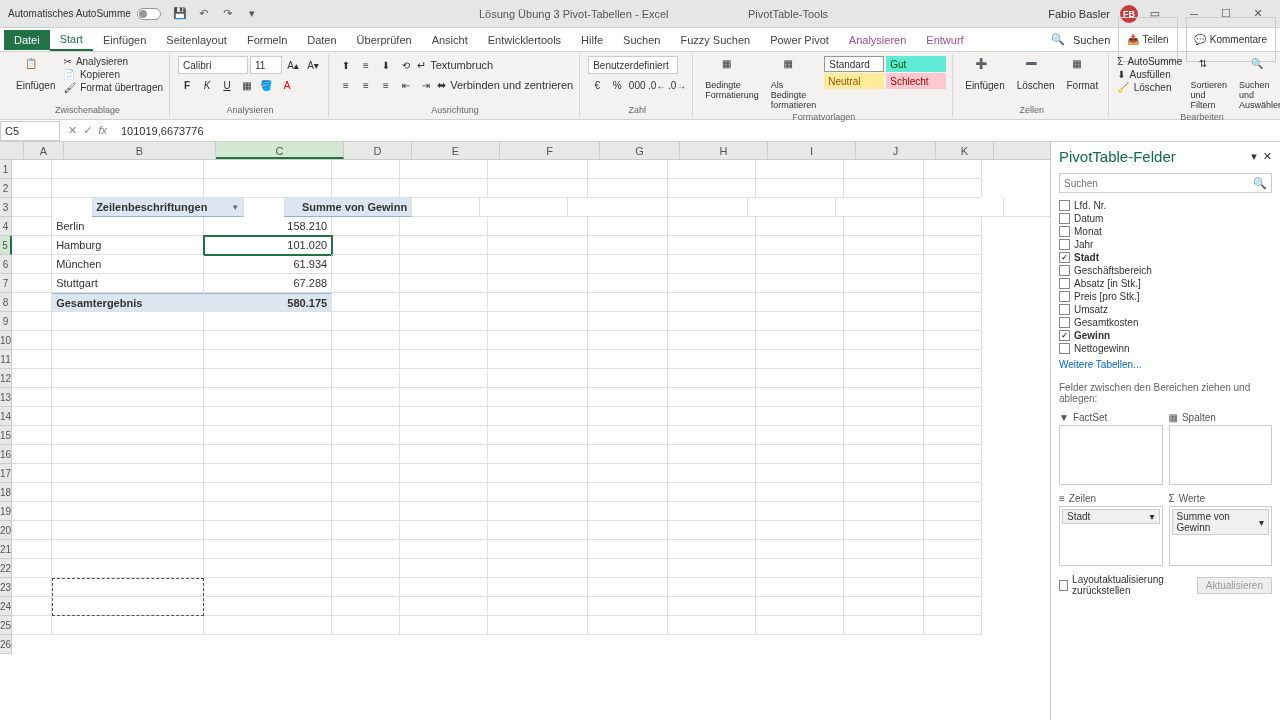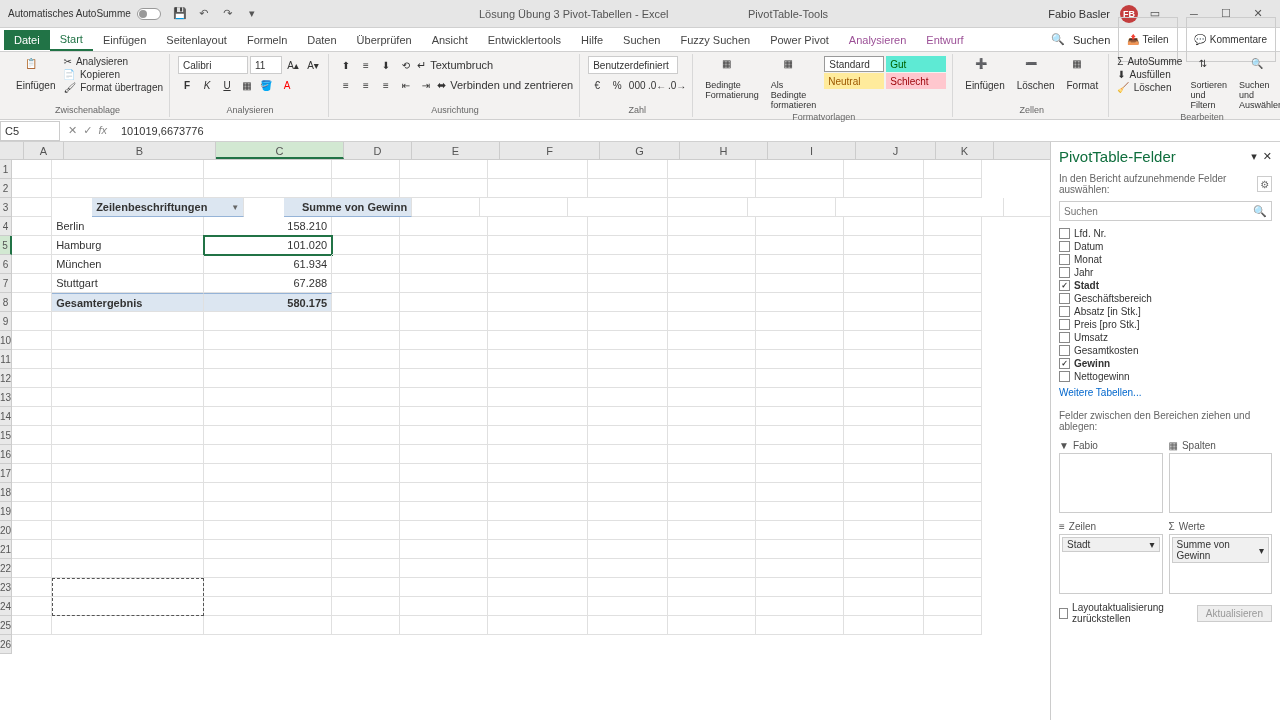--- a/index.html
+++ b/index.html
@@ -672,24 +672,20 @@
   </div>
 
   <div class="pivot-pane">
     <div class="pane-header">
       <div class="pane-title">PivotTable-Felder</div>
       <div style="display:flex;gap:6px">
         <span>▾</span>
         <span>✕</span>
       </div>
     </div>
-    <div class="pane-sub">
-      <span>In den Bericht aufzunehmende Felder auswählen:</span>
-      <div class="gear">⚙</div>
-    </div>
     <div class="search-box">
       <input placeholder="Suchen" style="">
       <span>🔍</span>
     </div>
     <div class="field-list" id="fieldlist">
         <div class="field-item">
           <div class="chk"></div>
           <span>Lfd. Nr.</span>
         </div>
         <div class="field-item">
@@ -734,21 +730,21 @@
         </div>
         <div class="field-item">
           <div class="chk"></div>
           <span>Nettogewinn</span>
         </div>
       </div>
     <div class="more-tables">Weitere Tabellen...</div>
     <div class="areas-label">Felder zwischen den Bereichen ziehen und ablegen:</div>
     <div class="areas-grid">
       <div class="area-box">
-        <div class="area-header">▼ <span>Fabio</span></div>
+        <div class="area-header">▼ <span>FactSet</span></div>
         <div class="area-body"></div>
       </div>
       <div class="area-box">
         <div class="area-header">▦ <span>Spalten</span></div>
         <div class="area-body"></div>
       </div>
       <div class="area-box">
         <div class="area-header">≡ <span>Zeilen</span></div>
         <div class="area-body">
           <div class="area-item">

